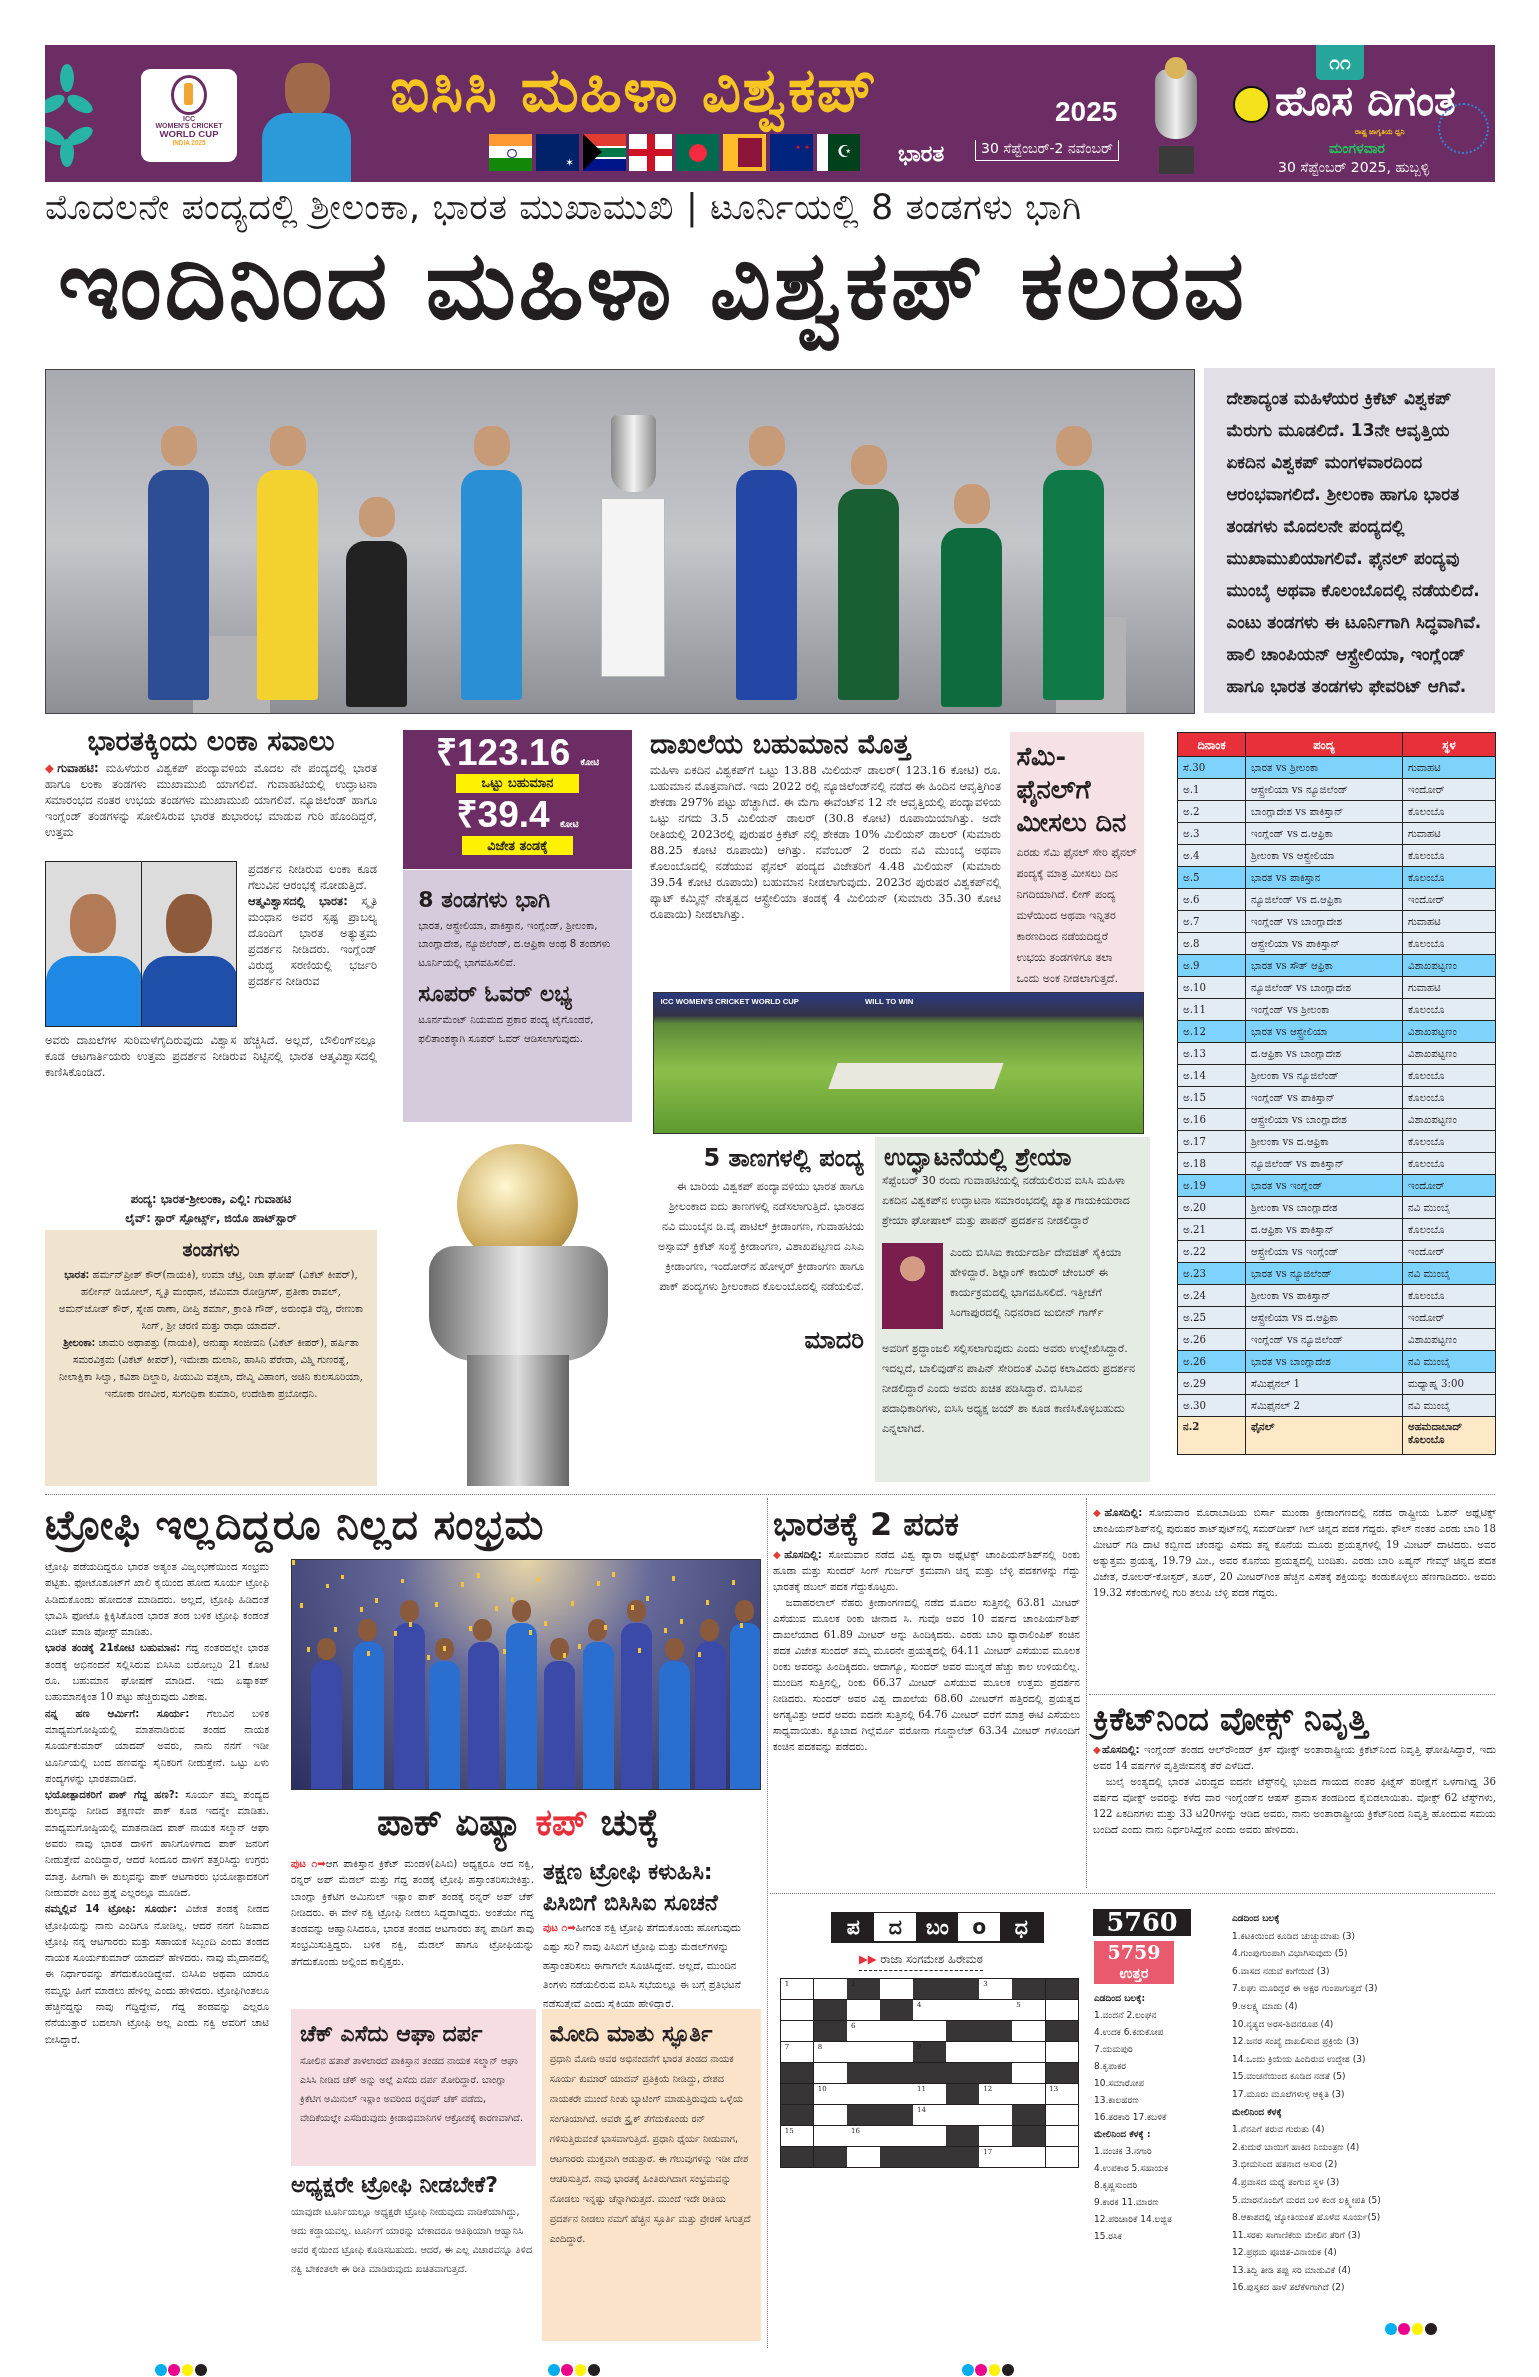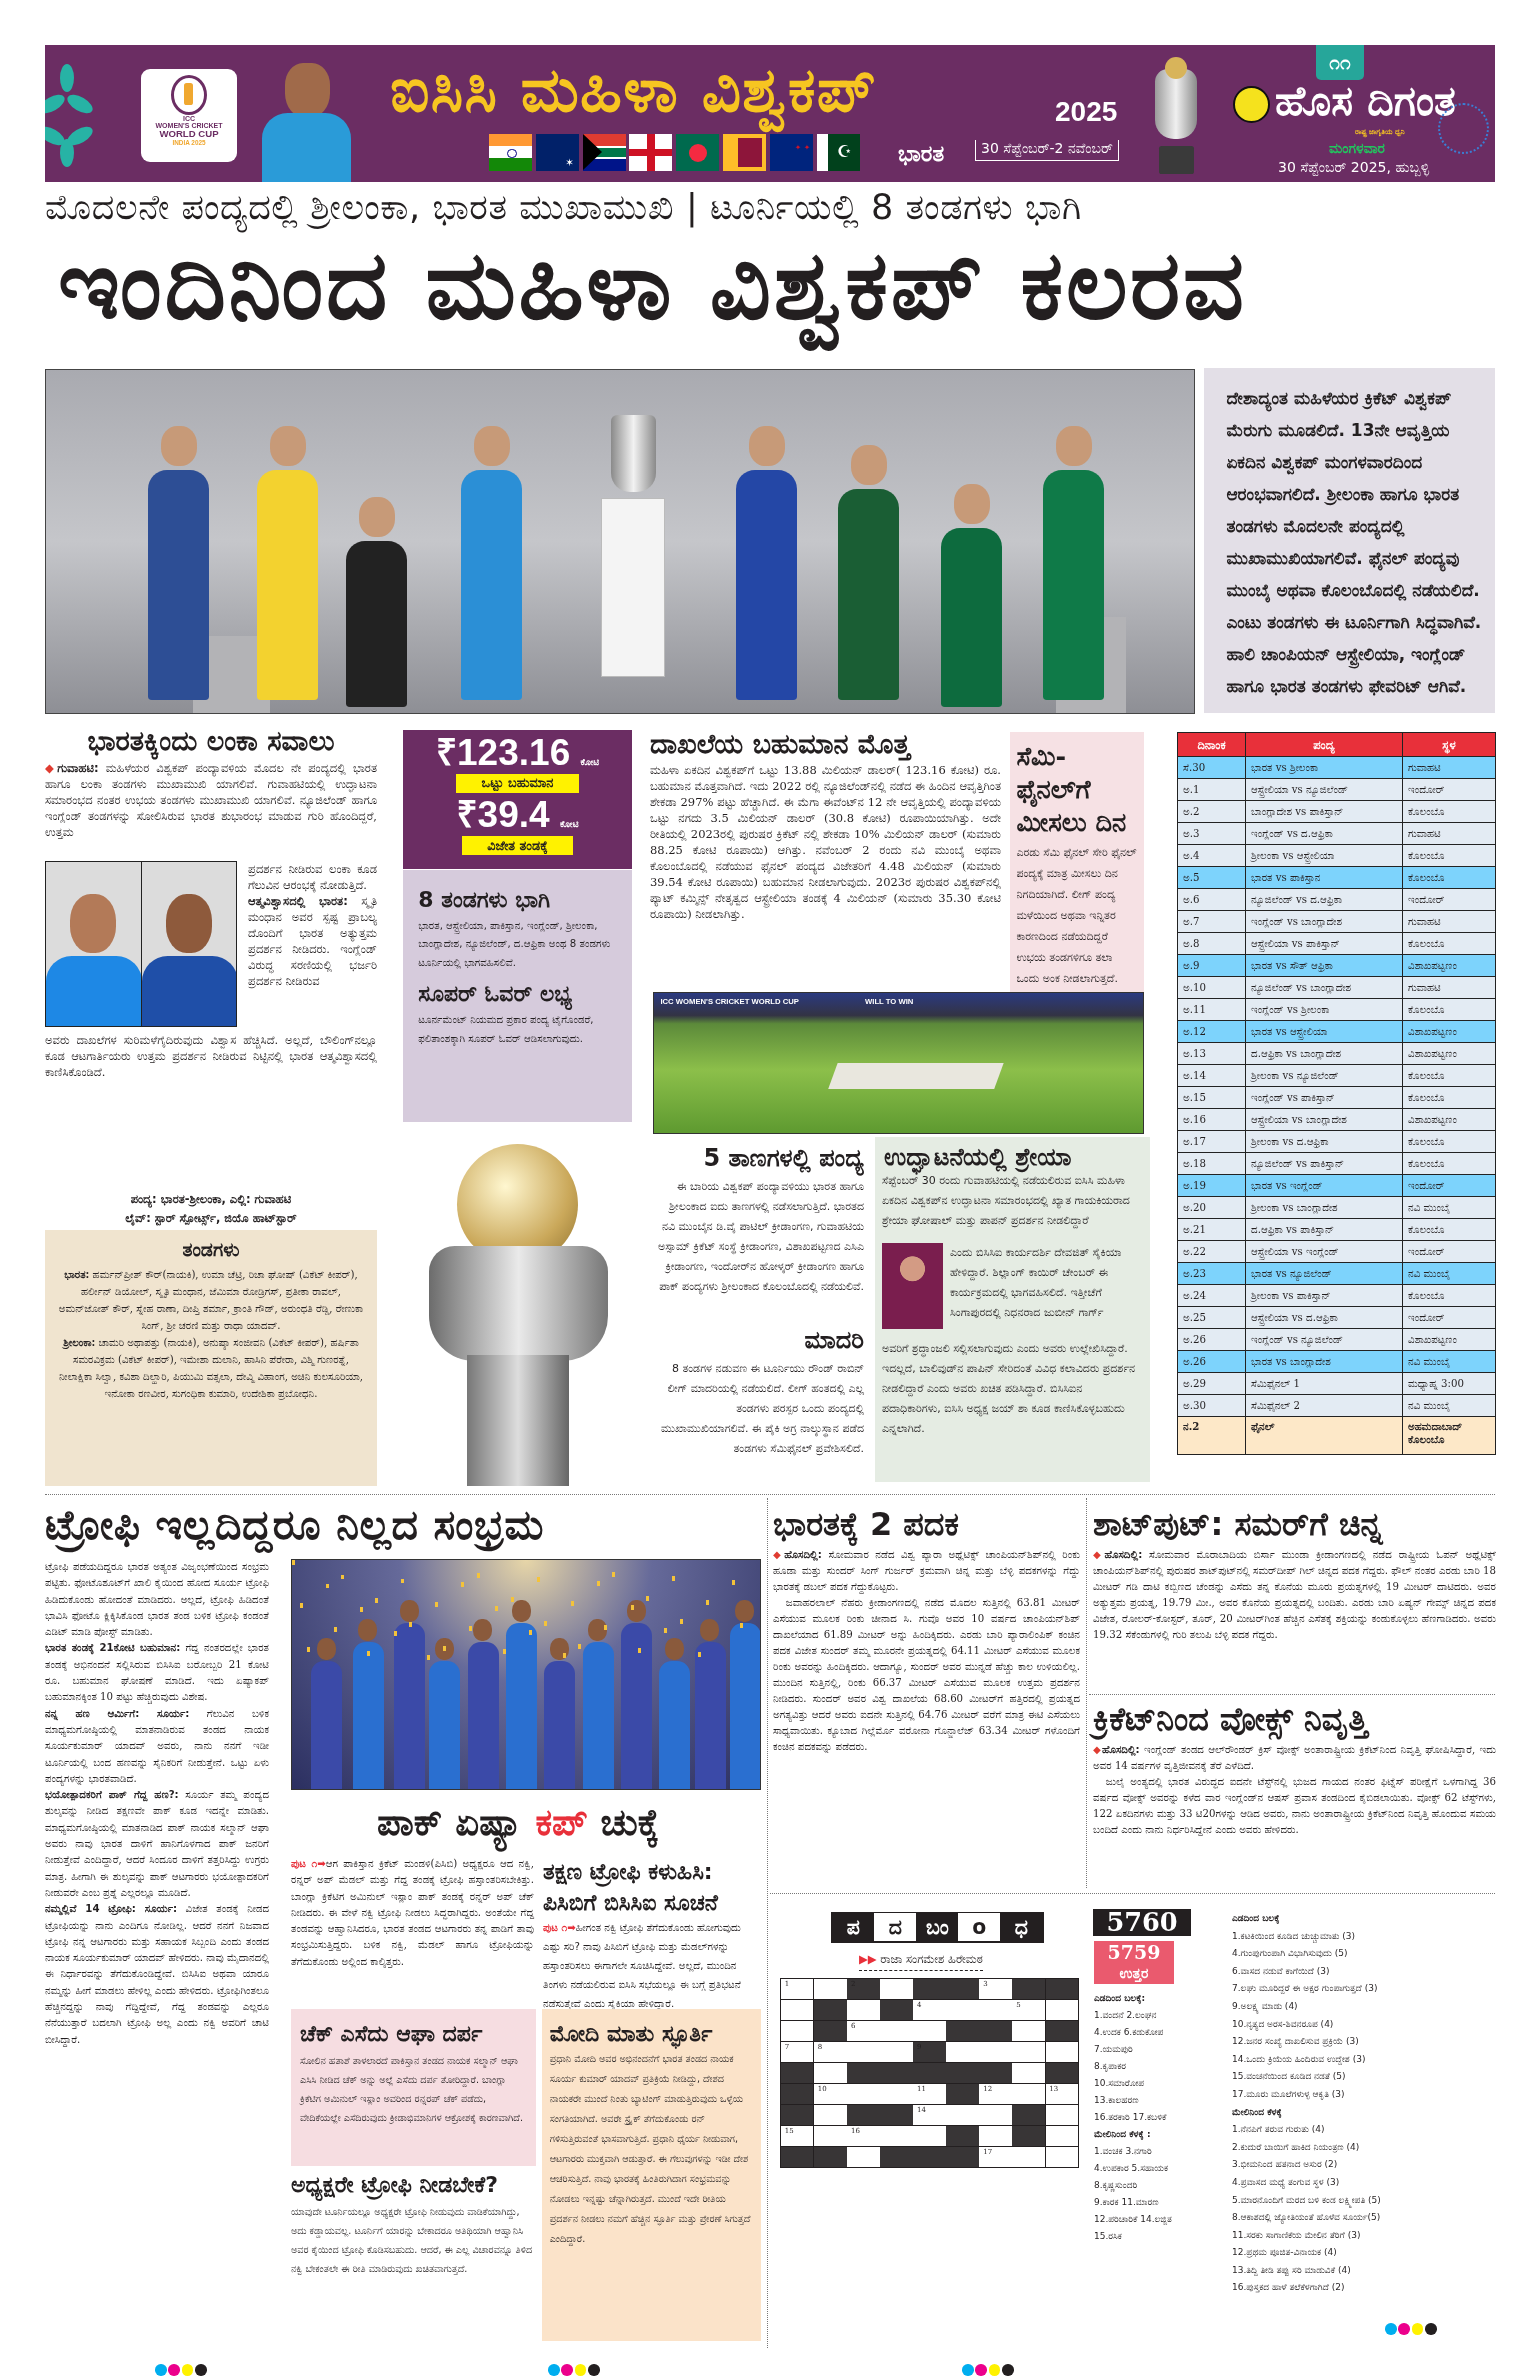--- a/index.html
+++ b/index.html
@@ -351,21 +351,20 @@
   <div class="banner-txt">ICC WOMEN'S CRICKET WORLD CUP</div>
   <div class="banner-txt2">WILL TO WIN</div>
   <div class="pitch"></div>
 </div>
 <div id="story-venues" class="abs">
   <div class="h-mid">5 ತಾಣಗಳಲ್ಲಿ ಪಂದ್ಯ</div>
   <p class="side-text">ಈ ಬಾರಿಯ ವಿಶ್ವಕಪ್ ಪಂದ್ಯಾವಳಿಯು ಭಾರತ ಹಾಗೂ ಶ್ರೀಲಂಕಾದ ಐದು ತಾಣಗಳಲ್ಲಿ ನಡೆಸಲಾಗುತ್ತಿದೆ. ಭಾರತದ ನವಿ ಮುಂಬೈನ ಡಿ.ವೈ ಪಾಟಿಲ್ ಕ್ರೀಡಾಂಗಣ, ಗುವಾಹಟಿಯ ಅಸ್ಸಾಮ್ ಕ್ರಿಕೆಟ್ ಸಂಸ್ಥೆ ಕ್ರೀಡಾಂಗಣ, ವಿಶಾಖಪಟ್ಟಣದ ಎಸಿಎ ಕ್ರೀಡಾಂಗಣ, ಇಂದೋರ್‌ನ ಹೋಳ್ಕರ್ ಕ್ರೀಡಾಂಗಣ ಹಾಗೂ ಪಾಕ್ ಪಂದ್ಯಗಳು ಶ್ರೀಲಂಕಾದ ಕೊಲಂಬೊದಲ್ಲಿ ನಡೆಯಲಿವೆ.</p>
 </div>
 <div id="story-format" class="abs">
   <div class="h-mid">ಮಾದರಿ</div>
-  <p class="side-text" style="text-align:right">8 ತಂಡಗಳ ನಡುವಣ ಈ ಟೂರ್ನಿಯು ರೌಂಡ್ ರಾಬಿನ್ ಲೀಗ್ ಮಾದರಿಯಲ್ಲಿ ನಡೆಯಲಿದೆ. ಲೀಗ್ ಹಂತದಲ್ಲಿ ಎಲ್ಲ ತಂಡಗಳು ಪರಸ್ಪರ ಒಂದು ಪಂದ್ಯದಲ್ಲಿ ಮುಖಾಮುಖಿಯಾಗಲಿವೆ. ಈ ಪೈಕಿ ಅಗ್ರ ನಾಲ್ಕುಸ್ಥಾನ ಪಡೆದ ತಂಡಗಳು ಸೆಮಿಫೈನಲ್ ಪ್ರವೇಶಿಸಲಿದೆ.</p>
 </div>
 <div id="shreya-box" class="abs">
   <div class="h-mid">ಉದ್ಘಾಟನೆಯಲ್ಲಿ ಶ್ರೇಯಾ</div>
 </div>
 <div id="shreya-text-a" class="abs side-text">ಸೆಪ್ಟೆಂಬರ್ 30 ರಂದು ಗುವಾಹಟಿಯಲ್ಲಿ ನಡೆಯಲಿರುವ ಐಸಿಸಿ ಮಹಿಳಾ ಏಕದಿನ ವಿಶ್ವಕಪ್‌ನ ಉದ್ಘಾಟನಾ ಸಮಾರಂಭದಲ್ಲಿ ಖ್ಯಾತ ಗಾಯಕಿಯರಾದ ಶ್ರೇಯಾ ಘೋಷಾಲ್ ಮತ್ತು ಪಾಪನ್ ಪ್ರದರ್ಶನ ನೀಡಲಿದ್ದಾರೆ</div>
 <div id="singer-photo" class="abs"></div>
 <div id="shreya-text-b" class="abs side-text">ಎಂದು ಬಿಸಿಸಿಐ ಕಾರ್ಯದರ್ಶಿ ದೇವಜಿತ್ ಸೈಕಿಯಾ ಹೇಳಿದ್ದಾರೆ. ಶಿಲ್ಲಾಂಗ್ ಕಾಯಿರ್ ಚೇಂಬರ್ ಈ ಕಾರ್ಯಕ್ರಮದಲ್ಲಿ ಭಾಗವಹಿಸಲಿದೆ. ಇತ್ತೀಚೆಗೆ ಸಿಂಗಾಪುರದಲ್ಲಿ ನಿಧನರಾದ ಜುಬೀನ್ ಗಾರ್ಗ್</div>
 <div id="shreya-text-c" class="abs side-text">ಅವರಿಗೆ ಶ್ರದ್ಧಾಂಜಲಿ ಸಲ್ಲಿಸಲಾಗುವುದು ಎಂದು ಅವರು ಉಲ್ಲೇಖಿಸಿದ್ದಾರೆ. ಇದಲ್ಲದೆ, ಬಾಲಿವುಡ್‌ನ ಪಾಪಿನ್ ಸೇರಿದಂತೆ ವಿವಿಧ ಕಲಾವಿದರು ಪ್ರದರ್ಶನ ನೀಡಲಿದ್ದಾರೆ ಎಂದು ಅವರು ಖಚಿತ ಪಡಿಸಿದ್ದಾರೆ. ಬಿಸಿಸಿಐನ ಪದಾಧಿಕಾರಿಗಳು, ಐಸಿಸಿ ಅಧ್ಯಕ್ಷ ಜಯ್ ಶಾ ಕೂಡ ಕಾಣಿಸಿಕೊಳ್ಳಬಹುದು ಎನ್ನಲಾಗಿದೆ.</div>
 
 <table id="schedule" class="abs">
@@ -636,21 +635,20 @@
   <h3>ಮೋದಿ ಮಾತು ಸ್ಫೂರ್ತಿ</h3>
   <p>ಪ್ರಧಾನಿ ಮೋದಿ ಅವರ ಅಭಿನಂದನೆಗೆ ಭಾರತ ತಂಡದ ನಾಯಕ ಸೂರ್ಯ ಕುಮಾರ್ ಯಾದವ್ ಪ್ರತಿಕ್ರಿಯೆ ನೀಡಿದ್ದು, ದೇಶದ ನಾಯಕರೇ ಮುಂದೆ ನಿಂತು ಬ್ಯಾಟಿಂಗ್ ಮಾಡುತ್ತಿರುವುದು ಒಳ್ಳೆಯ ಸಂಗತಿಯಾಗಿದೆ. ಅವರೇ ಸ್ಟ್ರೈಕ್ ತೆಗೆದುಕೊಂಡು ರನ್ ಗಳಿಸುತ್ತಿರುವಂತೆ ಭಾಸವಾಗುತ್ತಿದೆ. ಪ್ರಧಾನಿ ಧೈರ್ಯ ನೀಡುವಾಗ, ಆಟಗಾರರು ಮುಕ್ತವಾಗಿ ಆಡುತ್ತಾರೆ. ಈ ಗೆಲುವುಗಳನ್ನು ಇಡೀ ದೇಶ ಆಚರಿಸುತ್ತಿದೆ. ನಾವು ಭಾರತಕ್ಕೆ ಹಿಂತಿರುಗಿದಾಗ ಸಂಭ್ರಮವನ್ನು ನೋಡಲು ಇನ್ನಷ್ಟು ಚೆನ್ನಾಗಿರುತ್ತದೆ. ಮುಂದೆ ಇದೇ ರೀತಿಯ ಪ್ರದರ್ಶನ ನೀಡಲು ನಮಗೆ ಹೆಚ್ಚಿನ ಸ್ಫೂರ್ತಿ ಮತ್ತು ಪ್ರೇರಣೆ ಸಿಗುತ್ತದೆ ಎಂದಿದ್ದಾರೆ.</p>
 </div>
 
 <div id="story-medals" class="abs">
   <div class="h-low">ಭಾರತಕ್ಕೆ 2 ಪದಕ</div>
   <p class="body-text"><span class="dateline-dot">◆</span><b>ಹೊಸದಿಲ್ಲಿ:</b> <span>ಸೋಮವಾರ ನಡೆದ ವಿಶ್ವ ಪ್ಯಾರಾ ಅಥ್ಲೆಟಿಕ್ಸ್ ಚಾಂಪಿಯನ್‌ಶಿಪ್‌ನಲ್ಲಿ ರಿಂಕು ಹೂಡಾ ಮತ್ತು ಸುಂದರ್ ಸಿಂಗ್ ಗುರ್ಜರ್ ಕ್ರಮವಾಗಿ ಚಿನ್ನ ಮತ್ತು ಬೆಳ್ಳಿ ಪದಕಗಳನ್ನು ಗೆದ್ದು ಭಾರತಕ್ಕೆ ಡಬಲ್ ಪದಕ ಗೆದ್ದುಕೊಟ್ಟರು.</span></p>
   <p class="body-text" style="text-indent:12.8px">ಜವಾಹರಲಾಲ್ ನೆಹರು ಕ್ರೀಡಾಂಗಣದಲ್ಲಿ ನಡೆದ ಮೊದಲ ಸುತ್ತಿನಲ್ಲಿ 63.81 ಮೀಟರ್ ಎಸೆಯುವ ಮೂಲಕ ರಿಂಕು ಚೀನಾದ ಸಿ. ಗುವೊ ಅವರ 10 ವರ್ಷದ ಚಾಂಪಿಯನ್‌ಶಿಪ್ ದಾಖಲೆಯಾದ 61.89 ಮೀಟರ್ ಅನ್ನು ಹಿಂದಿಕ್ಕಿದರು. ಎರಡು ಬಾರಿ ಪ್ಯಾರಾಲಿಂಪಿಕ್ ಕಂಚಿನ ಪದಕ ವಿಜೇತ ಸುಂದರ್ ತಮ್ಮ ಮೂರನೇ ಪ್ರಯತ್ನದಲ್ಲಿ 64.11 ಮೀಟರ್ ಎಸೆಯುವ ಮೂಲಕ ರಿಂಕು ಅವರನ್ನು ಹಿಂದಿಕ್ಕಿದರು. ಆದಾಗ್ಯೂ, ಸುಂದರ್ ಅವರ ಮುನ್ನಡೆ ಹೆಚ್ಚು ಕಾಲ ಉಳಿಯಲಿಲ್ಲ. ಮುಂದಿನ ಸುತ್ತಿನಲ್ಲಿ, ರಿಂಕು 66.37 ಮೀಟರ್ ಎಸೆಯುವ ಮೂಲಕ ಉತ್ತಮ ಪ್ರದರ್ಶನ ನೀಡಿದರು. ಸುಂದರ್ ಅವರ ವಿಶ್ವ ದಾಖಲೆಯ 68.60 ಮೀಟರ್‌ಗೆ ಹತ್ತಿರದಲ್ಲಿ ಪ್ರಯತ್ನದ ಅಗತ್ಯವಿತ್ತು ಆದರೆ ಅವರು ಐದನೇ ಸುತ್ತಿನಲ್ಲಿ 64.76 ಮೀಟರ್ ವರೆಗೆ ಮಾತ್ರ ಈಟಿ ಎಸೆಯಲು ಸಾಧ್ಯವಾಯಿತು. ಕ್ಯೂಬಾದ ಗಿಲ್ಲೆರ್ಮೊ ವರೋನಾ ಗೊನ್ಜಾಲೆಜ್ 63.34 ಮೀಟರ್ ಗಳೊಂದಿಗೆ ಕಂಚಿನ ಪದಕವನ್ನು ಪಡೆದರು.</p>
 </div>
 <div id="story-shotput" class="abs">
-  <div class="h-low">ಶಾಟ್‌ಪುಟ್: ಸಮರ್‌ಗೆ ಚಿನ್ನ</div>
   <p class="body-text"><span class="dateline-dot">◆</span><b>ಹೊಸದಿಲ್ಲಿ:</b> <span>ಸೋಮವಾರ ಮೊರಾಬಾದಿಯ ಬಿರ್ಸಾ ಮುಂಡಾ ಕ್ರೀಡಾಂಗಣದಲ್ಲಿ ನಡೆದ ರಾಷ್ಟ್ರೀಯ ಓಪನ್ ಅಥ್ಲೆಟಿಕ್ಸ್ ಚಾಂಪಿಯನ್‌ಶಿಪ್‌ನಲ್ಲಿ ಪುರುಷರ ಶಾಟ್‌ಪುಟ್‌ನಲ್ಲಿ ಸಮರ್‌ದೀಪ್ ಗಿಲ್ ಚಿನ್ನದ ಪದಕ ಗೆದ್ದರು. ಫೌಲ್ ನಂತರ ಎರಡು ಬಾರಿ 18 ಮೀಟರ್ ಗಡಿ ದಾಟಿ ಕಬ್ಬಿಣದ ಚೆಂಡನ್ನು ಎಸೆದು ತನ್ನ ಕೊನೆಯ ಮೂರು ಪ್ರಯತ್ನಗಳಲ್ಲಿ 19 ಮೀಟರ್ ದಾಟಿದರು. ಅವರ ಅತ್ಯುತ್ತಮ ಪ್ರಯತ್ನ, 19.79 ಮೀ., ಅವರ ಕೊನೆಯ ಪ್ರಯತ್ನದಲ್ಲಿ ಬಂದಿತು. ಎರಡು ಬಾರಿ ಏಷ್ಯನ್ ಗೇಮ್ಸ್ ಚಿನ್ನದ ಪದಕ ವಿಜೇತ, ರೋಲರ್-ಕೋಸ್ಟರ್, ತೂರ್, 20 ಮೀಟರ್‌ಗಿಂತ ಹೆಚ್ಚಿನ ಎಸೆತಕ್ಕೆ ಶಕ್ತಿಯನ್ನು ಕಂಡುಕೊಳ್ಳಲು ಹೆಣಗಾಡಿದರು. ಅವರು 19.32 ಸೆಕೆಂಡುಗಳಲ್ಲಿ ಗುರಿ ತಲುಪಿ ಬೆಳ್ಳಿ ಪದಕ ಗೆದ್ದರು.</span></p>
 </div>
 <div id="story-woakes" class="abs">
   <div class="h-low">ಕ್ರಿಕೆಟ್‌ನಿಂದ ವೋಕ್ಸ್ ನಿವೃತ್ತಿ</div>
   <p class="body-text"><span class="dateline-dot">◆</span><b>ಹೊಸದಿಲ್ಲಿ:</b> <span>ಇಂಗ್ಲೆಂಡ್ ತಂಡದ ಆಲ್‌ರೌಂಡರ್ ಕ್ರಿಸ್ ವೋಕ್ಸ್ ಅಂತಾರಾಷ್ಟ್ರೀಯ ಕ್ರಿಕೆಟ್‌ನಿಂದ ನಿವೃತ್ತಿ ಘೋಷಿಸಿದ್ದಾರೆ, ಇದು ಅವರ 14 ವರ್ಷಗಳ ವೃತ್ತಿಜೀವನಕ್ಕೆ ತೆರೆ ಎಳೆದಿದೆ.</span></p>
   <p class="body-text" style="text-indent:12.8px">ಜುಲೈ ಅಂತ್ಯದಲ್ಲಿ ಭಾರತ ವಿರುದ್ಧದ ಐದನೇ ಟೆಸ್ಟ್‌ನಲ್ಲಿ ಭುಜದ ಗಾಯದ ನಂತರ ಫಿಟ್ನೆಸ್ ಪರೀಕ್ಷೆಗೆ ಒಳಗಾಗಿದ್ದ 36 ವರ್ಷದ ವೋಕ್ಸ್ ಅವರನ್ನು ಕಳೆದ ವಾರ ಇಂಗ್ಲೆಂಡ್‌ನ ಆಷಸ್ ಪ್ರವಾಸ ತಂಡದಿಂದ ಕೈಬಿಡಲಾಯಿತು. ವೋಕ್ಸ್ 62 ಟೆಸ್ಟ್‌ಗಳು, 122 ಏಕದಿನಗಳು ಮತ್ತು 33 ಟಿ20ಗಳನ್ನು ಆಡಿದ ಅವರು, ನಾನು ಅಂತಾರಾಷ್ಟ್ರೀಯ ಕ್ರಿಕೆಟ್‌ನಿಂದ ನಿವೃತ್ತಿ ಹೊಂದುವ ಸಮಯ ಬಂದಿದೆ ಎಂದು ನಾನು ನಿರ್ಧರಿಸಿದ್ದೇನೆ ಎಂದು ಅವರು ಹೇಳಿದರು.</p>
 </div>
 
 <div id="cw-title" class="abs">
   <span>ಪ</span>

